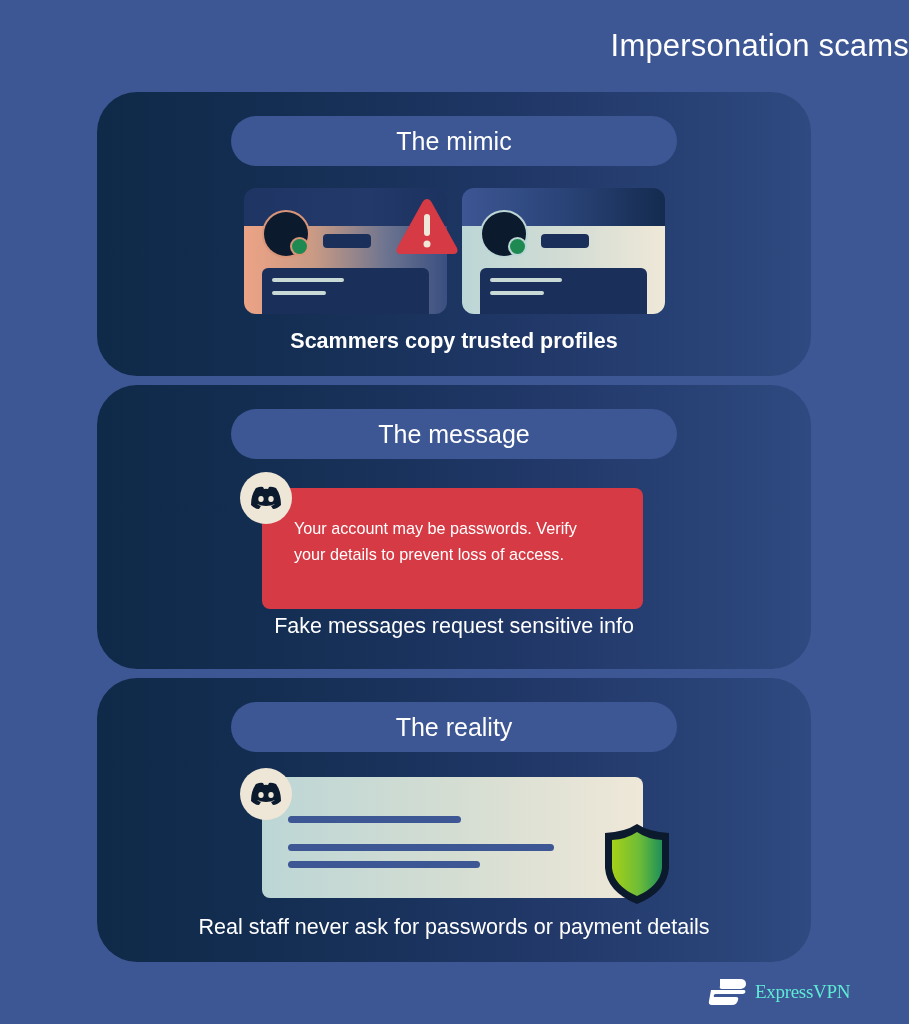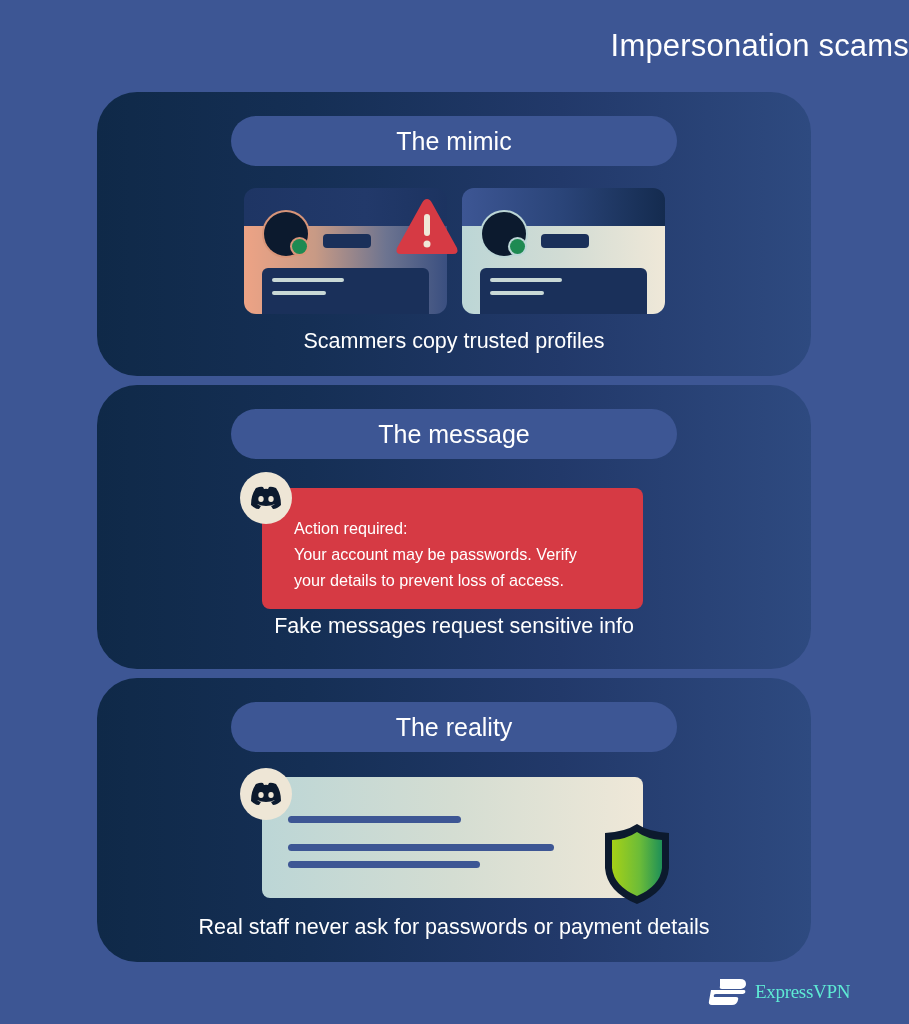--- a/index.html
+++ b/index.html
@@ -107,28 +107,27 @@
     <div class="body" style="background:linear-gradient(90deg,#bcd6d6 0%,#d2dcd4 50%,#efe8d8 100%);"></div>
     <div class="inner">
       <div class="line" style="left:10px;top:10px;width:72px;"></div>
       <div class="line" style="left:10px;top:23px;width:54px;"></div>
     </div>
     <div class="avatar" style="box-shadow:0 0 0 2px #bcd6d6;"></div>
     <div class="status" style="box-shadow:0 0 0 2px #bcd6d6;"></div>
     <div class="namebar"></div>
   </div>
 
-  <div class="caption" style="top:237px;">Scammers copy trusted profiles</div>
+  <div class="caption" style="top:237px;font-weight:bold;">Scammers copy trusted profiles</div>
 </div>
 
 <div class="panel" style="top:385px;height:284px;">
   <div class="pill" style="top:24px;">The message</div>
 
   <div class="msg">
-    <div>Action required:</div>
     <div>Your account may be passwords. Verify</div>
     <div>your details to prevent loss of access.</div>
   </div>
   <div class="discord" style="left:143px;top:87px;">
     <svg width="32" height="24" viewBox="0 0 32 24">
       <path d="M6 2 Q11 0 13 1 L14 3 Q16 2.6 18 3 L19 1 Q21 0 26 2 Q31 9 31 19 Q27 23 23 23 L21 20 Q24 19 25 18 Q16 22 7 18 Q8 19 11 20 L9 23 Q5 23 1 19 Q1 9 6 2 Z" fill="#0c1a2e"></path>
       <ellipse cx="11" cy="13" rx="2.7" ry="3" fill="#eee6d6"></ellipse>
       <ellipse cx="21" cy="13" rx="2.7" ry="3" fill="#eee6d6"></ellipse>
     </svg>
   </div>

